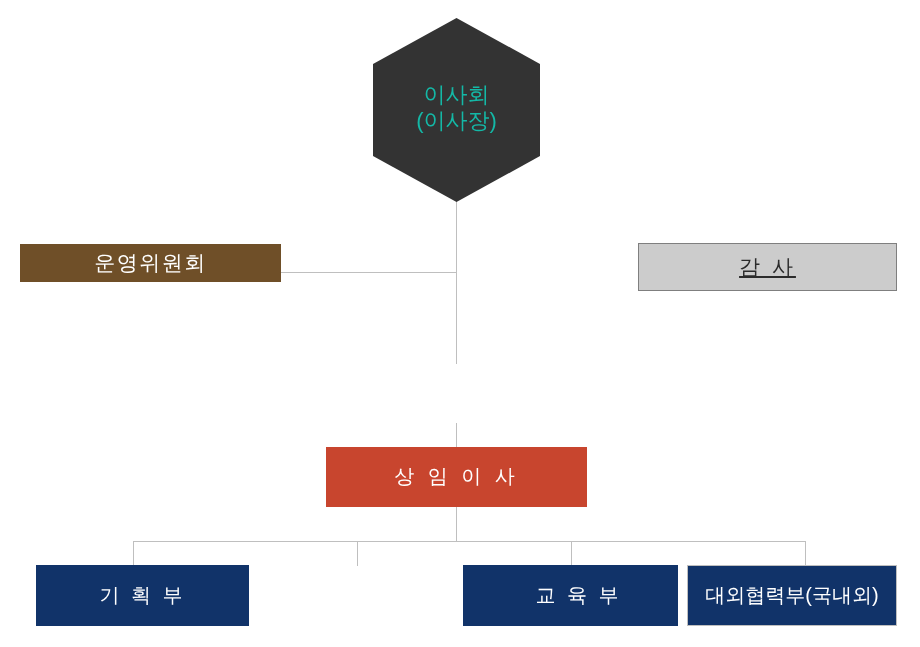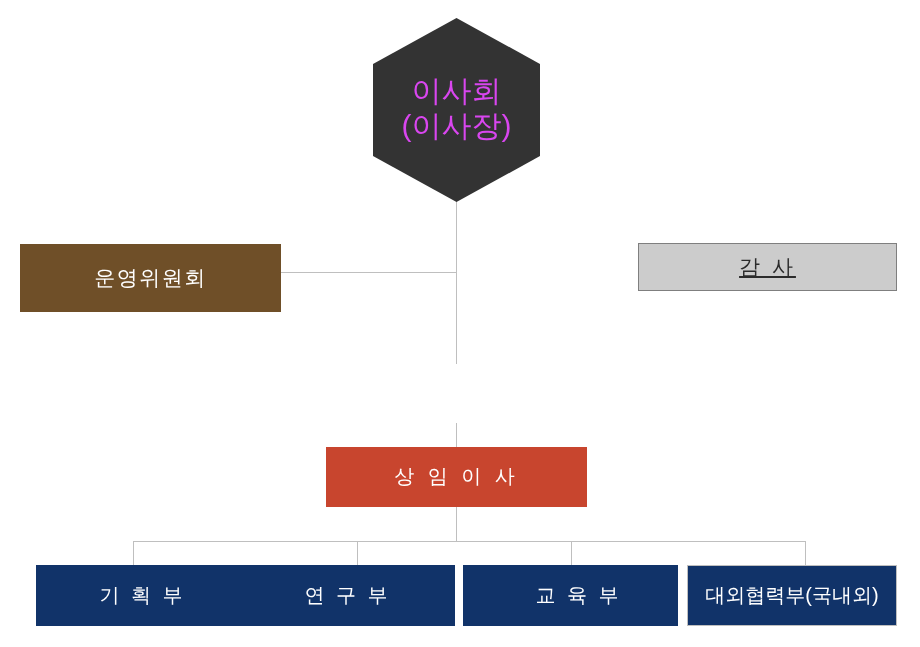--- a/index.html
+++ b/index.html
@@ -39,35 +39,35 @@
     white-space: pre-line;
   }
 
   
   .hex {
     left: 373px;
     top: 18px;
     width: 167px;
     height: 184px;
     background: #333333;
-    color: #d946ef;
+    color: #14b8a6;
     -webkit-clip-path: polygon(50% 0%, 100% 25%, 100% 75%, 50% 100%, 0% 75%, 0% 25%);
     clip-path: polygon(50% 0%, 100% 25%, 100% 75%, 50% 100%, 0% 75%, 0% 25%);
     border-radius: 12px;
-    font-size: 30px;
+    font-size: 22px;
     letter-spacing: 0px;
   }
   .hex .node-label { padding-bottom: 4px; }
 
   
   .box-committee {
     left: 20px;
     top: 244px;
     width: 261px;
-    height: 68px;
+    height: 38px;
     background: #6f4f28;
     color: #ffffff;
     font-size: 21px;
     letter-spacing: 1.5px;
   }
 
   
   .box-auditor {
     left: 638px;
     top: 243px;
@@ -149,23 +149,20 @@
 
 
   <div class="node box-red box-exec">
     <span class="node-label">상 임 이 사</span>
   </div>
 
   <div class="node box-dept dept-1">
     <span class="node-label">기 획 부</span>
   </div>
 
-  <div class="node box-dept dept-2">
-    <span class="node-label">연 구 부</span>
-  </div>
 
   <div class="node box-dept dept-3">
     <span class="node-label">교 육 부</span>
   </div>
 
   <div class="node box-dept dept-4">
     <span class="node-label">대외협력부(국내외)</span>
   </div>
 
 </div>

